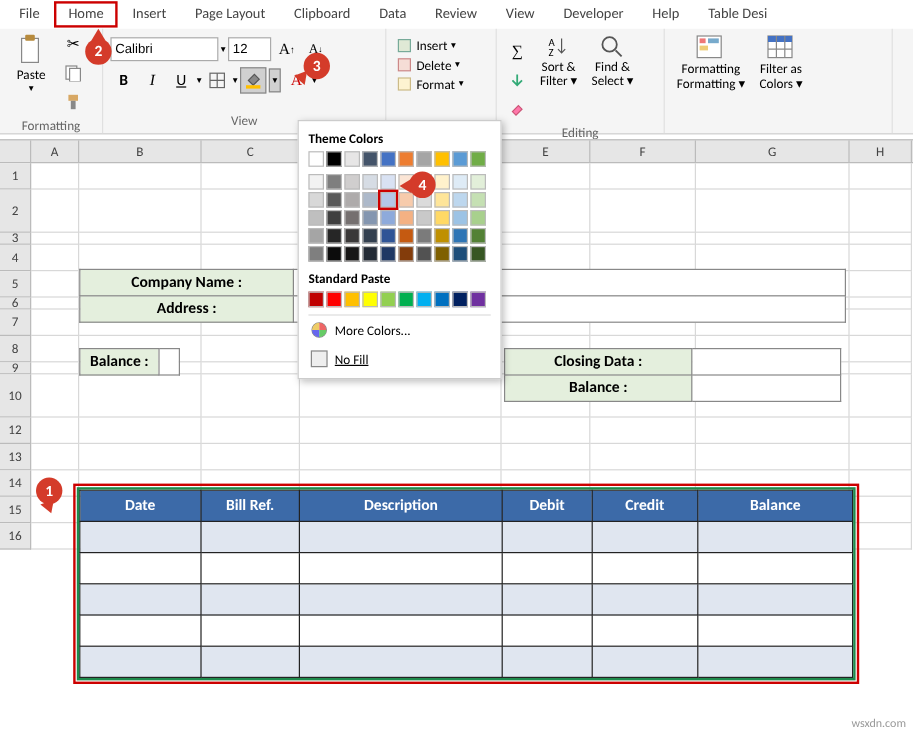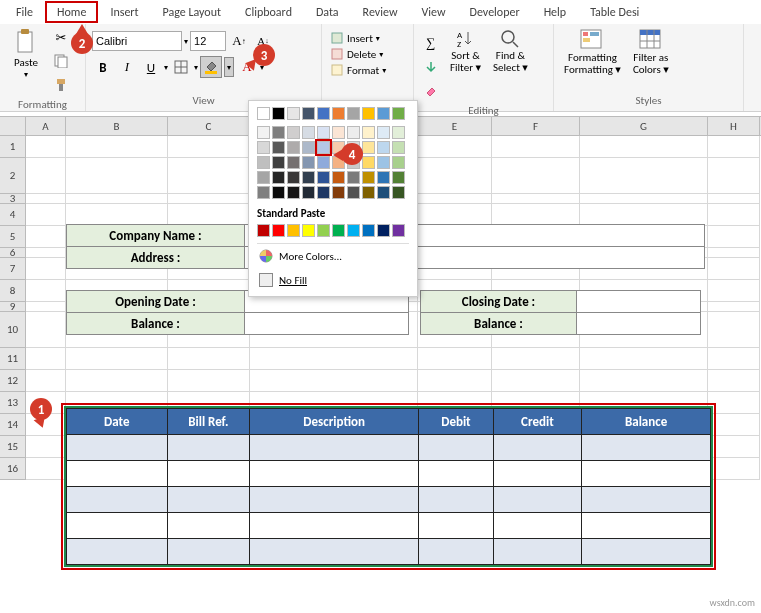--- a/index.html
+++ b/index.html
@@ -243,21 +243,20 @@
             <rect x="2" y="2" width="20" height="18" fill="#fff" stroke="#888"></rect>
             <rect x="2" y="2" width="20" height="5" fill="#4472c4"></rect>
             <line x1="9" y1="2" x2="9" y2="20" stroke="#888"></line>
             <line x1="16" y1="2" x2="16" y2="20" stroke="#888"></line>
             <line x1="2" y1="13" x2="22" y2="13" stroke="#888"></line>
           </svg>
         <span>Filter as</span>
           <span>Colors ▾</span>
       </div>
     </div>
-    <div class="group-label">Styles</div>
   </div>
 </div>
 
 <div class="sheet">
   <div class="col-headers">
     <div class="corner"></div>
     <div class="ch wA">A</div>
     <div class="ch wB">B</div>
     <div class="ch wC">C</div>
     <div class="ch wD">D</div>
@@ -371,31 +370,20 @@
         <div class="cell wA" style="height:36px"></div>
         <div class="cell wB" style="height:36px"></div>
         <div class="cell wC" style="height:36px"></div>
         <div class="cell wD" style="height:36px"></div>
         <div class="cell wE" style="height:36px"></div>
         <div class="cell wF" style="height:36px"></div>
         <div class="cell wG" style="height:36px"></div>
         <div class="cell wH" style="height:36px"></div>
       </div>
       <div class="row">
-        <div class="rh" style="line-height:22px;height:22px">11</div>
-        <div class="cell wA" style="height:22px"></div>
-        <div class="cell wB" style="height:22px"></div>
-        <div class="cell wC" style="height:22px"></div>
-        <div class="cell wD" style="height:22px"></div>
-        <div class="cell wE" style="height:22px"></div>
-        <div class="cell wF" style="height:22px"></div>
-        <div class="cell wG" style="height:22px"></div>
-        <div class="cell wH" style="height:22px"></div>
-      </div>
-      <div class="row">
         <div class="rh" style="line-height:22px;height:22px">12</div>
         <div class="cell wA" style="height:22px"></div>
         <div class="cell wB" style="height:22px"></div>
         <div class="cell wC" style="height:22px"></div>
         <div class="cell wD" style="height:22px"></div>
         <div class="cell wE" style="height:22px"></div>
         <div class="cell wF" style="height:22px"></div>
         <div class="cell wG" style="height:22px"></div>
         <div class="cell wH" style="height:22px"></div>
       </div>
@@ -454,35 +442,31 @@
       </tr>
   <tr>
         <td>Address :</td>
         <td class="val"></td>
       </tr>
 </tbody>
   </table>
 
 <table class="info-table" style="top:290px;left:66px">
   <tbody>
-      <tr>
-        <td style="width:178px">Opening Date :</td>
-        <td class="val" style="width:164px"></td>
-      </tr>
   <tr>
         <td>Balance :</td>
         <td class="val"></td>
       </tr>
 </tbody>
   </table>
 
 <table class="info-table" style="top:290px;left:420px">
   <tbody>
       <tr>
-        <td style="width:156px">Closing Date :</td>
+        <td style="width:156px">Closing Data :</td>
         <td class="val" style="width:124px"></td>
       </tr>
   <tr>
         <td>Balance :</td>
         <td class="val"></td>
       </tr>
 </tbody>
   </table>
 
 <div class="thead-row" style="top:408px">
@@ -536,20 +520,21 @@
           <td></td>
           <td></td>
           <td></td>
           <td></td>
         </tr>
   </tbody>
     </table>
 </div>
 
 <div class="color-popup">
+  <h5>Theme Colors</h5>
   <div id="theme-top" class="swatch-row">
       <div class="swatch" style="background:#ffffff"></div>
       <div class="swatch" style="background:#000000"></div>
       <div class="swatch" style="background:#e7e6e6"></div>
       <div class="swatch" style="background:#44546a"></div>
       <div class="swatch" style="background:#4472c4"></div>
       <div class="swatch" style="background:#ed7d31"></div>
       <div class="swatch" style="background:#a5a5a5"></div>
       <div class="swatch" style="background:#ffc000"></div>
       <div class="swatch" style="background:#5b9bd5"></div>

